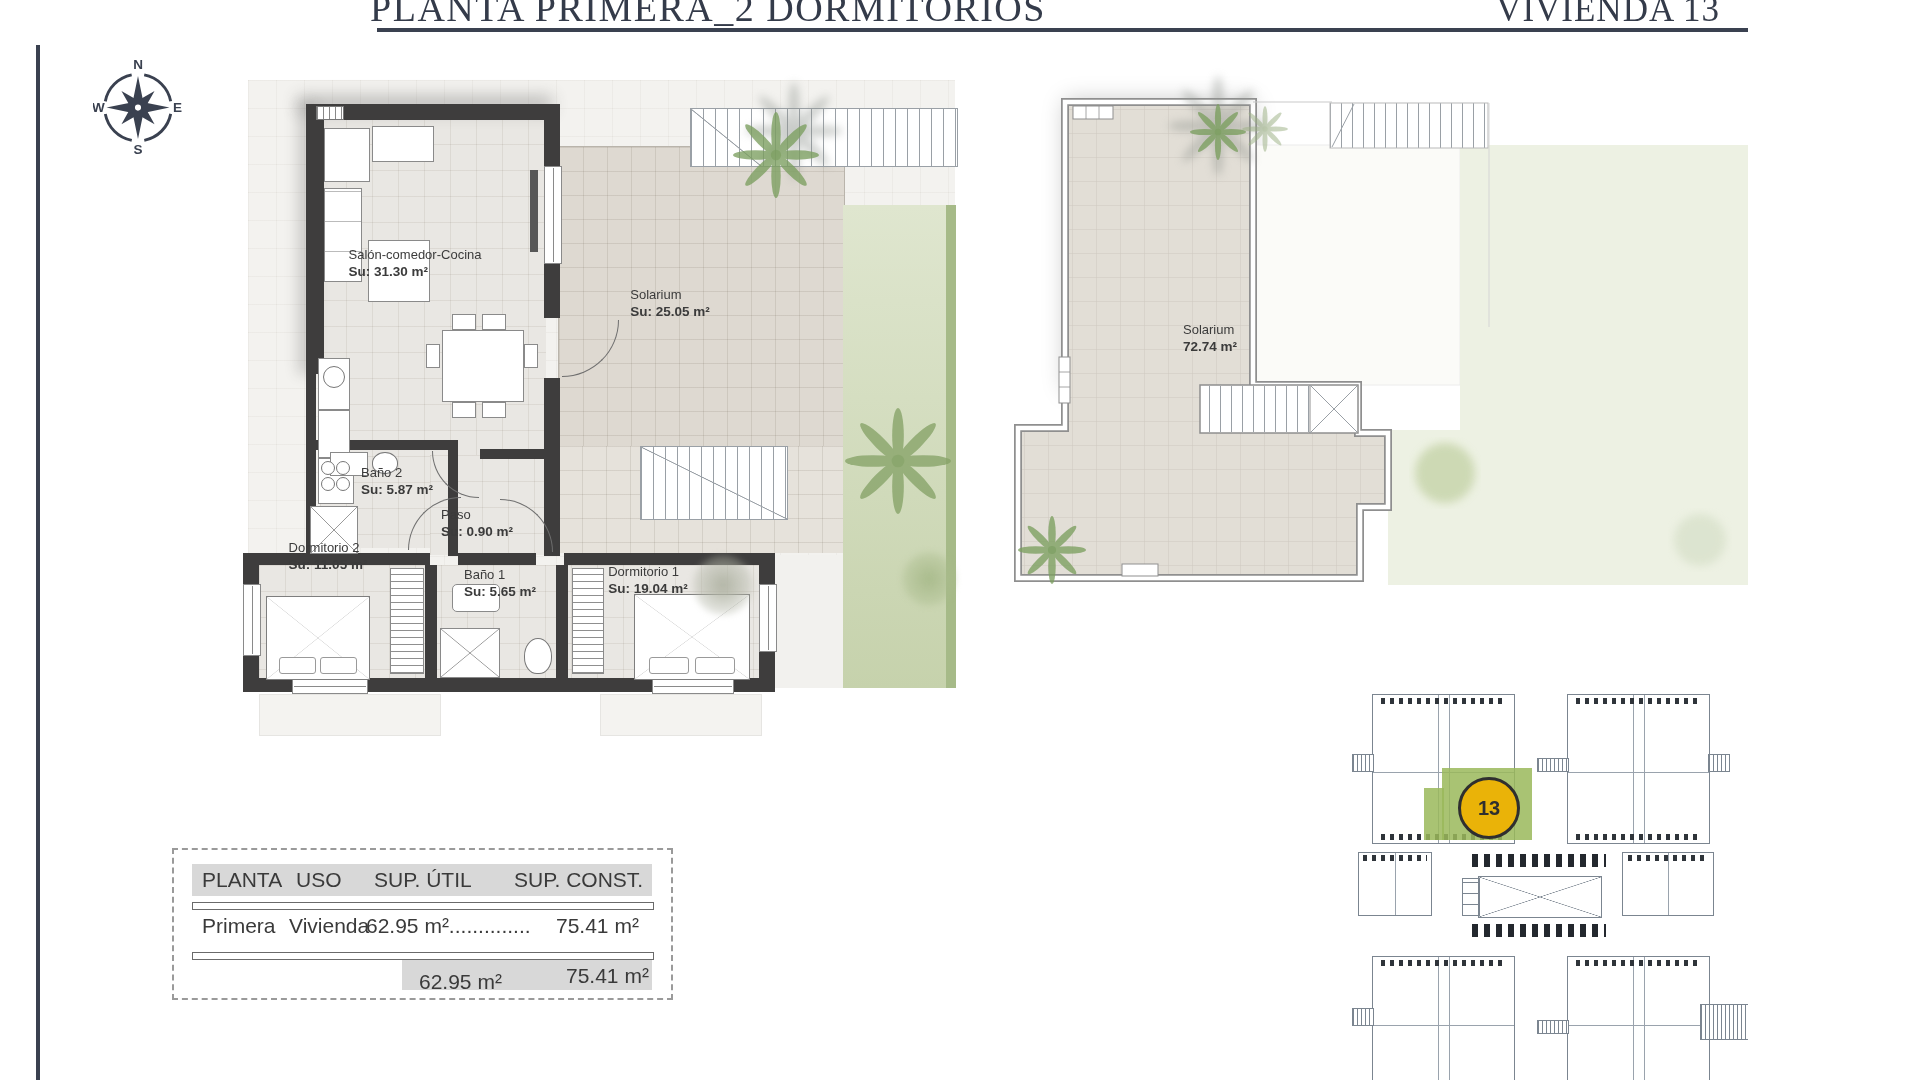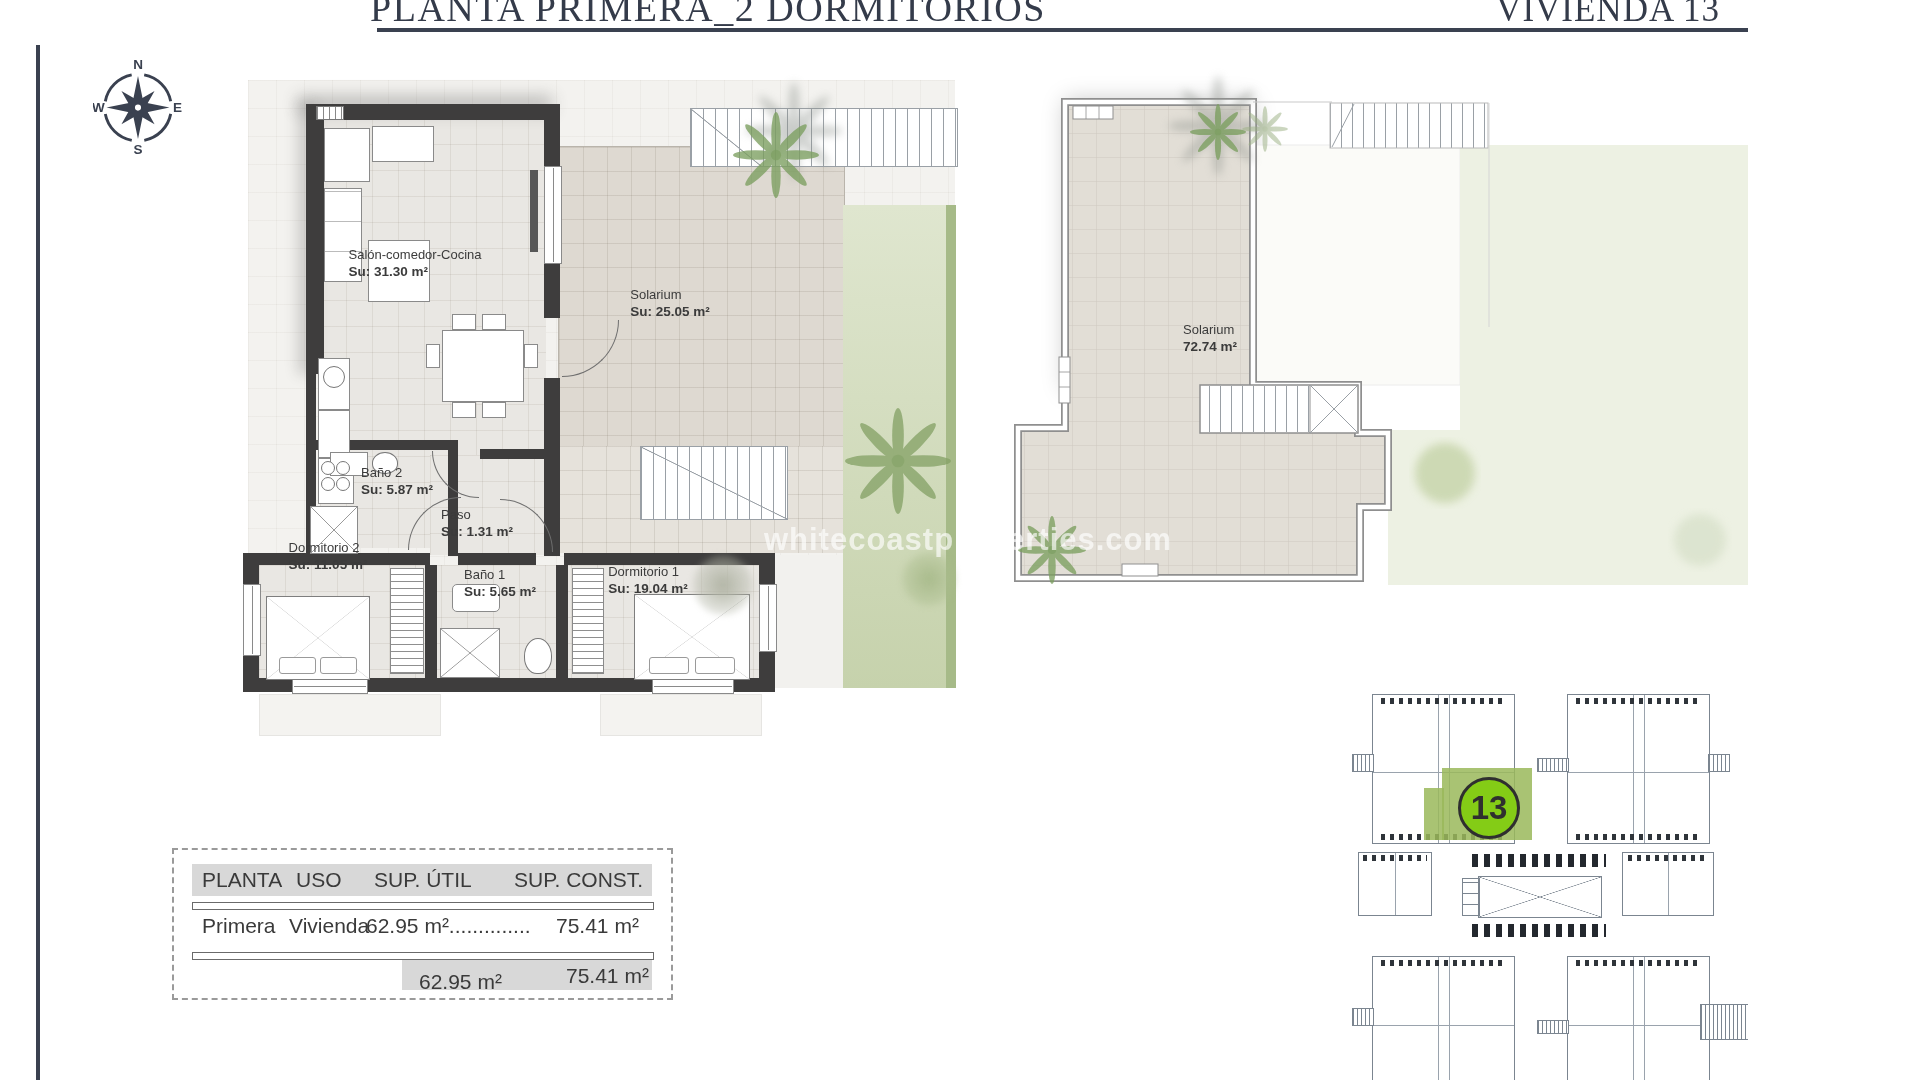--- a/index.html
+++ b/index.html
@@ -73,22 +73,22 @@
   .keyplan{position:absolute;left:1352px;top:688px;width:420px;height:392px;overflow:hidden;z-index:10}
   .kp-block,.kp-unit{position:absolute;background:#fff;border:1px solid #7b8590}
   .kvl{position:absolute;top:0;bottom:0;width:1px;background:#9aa3ad}
   .khl{position:absolute;left:0;right:0;height:1px;background:#9aa3ad}
   .kticks{position:absolute;left:6%;right:6%;height:6px;
           background:repeating-linear-gradient(90deg,#2f343a 0 4px,transparent 4px 9px)}
   .kp-stairs{position:absolute;background:#fff;border:1px solid #7b8590;
           background-image:repeating-linear-gradient(90deg,#7b8590 0 1px,transparent 1px 4px)}
   .kp-green{position:absolute;background:rgba(154,184,90,.85);z-index:3}
   .kp-circle{position:absolute;left:106px;top:89px;width:56px;height:56px;border-radius:50%;
-          background:#84cc16;border:3px solid #2f2f2f;z-index:5;display:flex;align-items:center;justify-content:center;
-          font-size:33px;font-weight:bold;color:#2f2f2f}
+          background:#eab308;border:3px solid #2f2f2f;z-index:5;display:flex;align-items:center;justify-content:center;
+          font-size:20px;font-weight:bold;color:#2f2f2f}
   .dashrow{position:absolute;height:13px;background:repeating-linear-gradient(90deg,#23282e 0 6px,transparent 6px 12px)}
   .pool{position:absolute;border:1px solid #7b8590;
         background:linear-gradient(to bottom right,transparent calc(50% - .6px),#7b8590 50%,transparent calc(50% + .6px)),
                    linear-gradient(to top right,transparent calc(50% - .6px),#7b8590 50%,transparent calc(50% + .6px))}
   .cars{position:absolute;border:1px solid #7b8590;
         background:repeating-linear-gradient(0deg,transparent 0 10px,#7b8590 10px 11px)}
 </style>
 </head>
 <body>
 
@@ -229,21 +229,21 @@
     <div class="rlabel" style="left:670px;top:303px">
       <span>Solarium</span>
       <b>Su: 25.05 m²</b>
     </div>
     <div class="rlabel" style="left:397px;top:481px">
       <span>Baño 2</span>
       <b>Su: 5.87 m²</b>
     </div>
     <div class="rlabel" style="left:477px;top:523px">
       <span>Paso</span>
-      <b>Su: 1.31 m²</b>
+      <b>Su: 0.90 m²</b>
     </div>
     <div class="rlabel" style="left:328px;top:556px">
       <span>Dormitorio 2</span>
       <b>Su: 11.05 m²</b>
     </div>
     <div class="rlabel" style="left:500px;top:583px">
       <span>Baño 1</span>
       <b>Su: 5.65 m²</b>
     </div>
     <div class="rlabel" style="left:648px;top:580px">
@@ -314,21 +314,20 @@
     </svg>
   <svg class="palm" style="left:1242px;top:106px;width:46px;height:46px;color:#9cb184;opacity:.6">
       <use href="#palm"></use>
     </svg>
   <svg class="palm" style="left:1018px;top:516px;width:68px;height:68px;color:#7c9f60">
       <use href="#palm"></use>
     </svg>
   <div class="bush" style="left:693px;top:555px;width:60px;height:60px;background:radial-gradient(circle,#b2b5a6,rgba(178,181,166,0))"></div>
   <div class="bush" style="left:902px;top:552px;width:54px;height:54px;background:radial-gradient(circle,#a9bb8c,rgba(169,187,140,0))"></div>
 
-  <div class="watermark">whitecoastproperties.com</div>
 
   <div class="stable">
     <div class="hdr-bg"></div>
     <div class="tot-bg"></div>
     <div class="sep" style="top:52px"></div>
     <div class="sep" style="top:102px"></div>
     <span class="t" style="left:28px;top:18px">PLANTA</span>
     <span class="t" style="left:122px;top:18px">USO</span>
     <span class="t" style="left:200px;top:18px">SUP. ÚTIL</span>
     <span class="t" style="left:340px;top:18px">SUP. CONST.</span>

